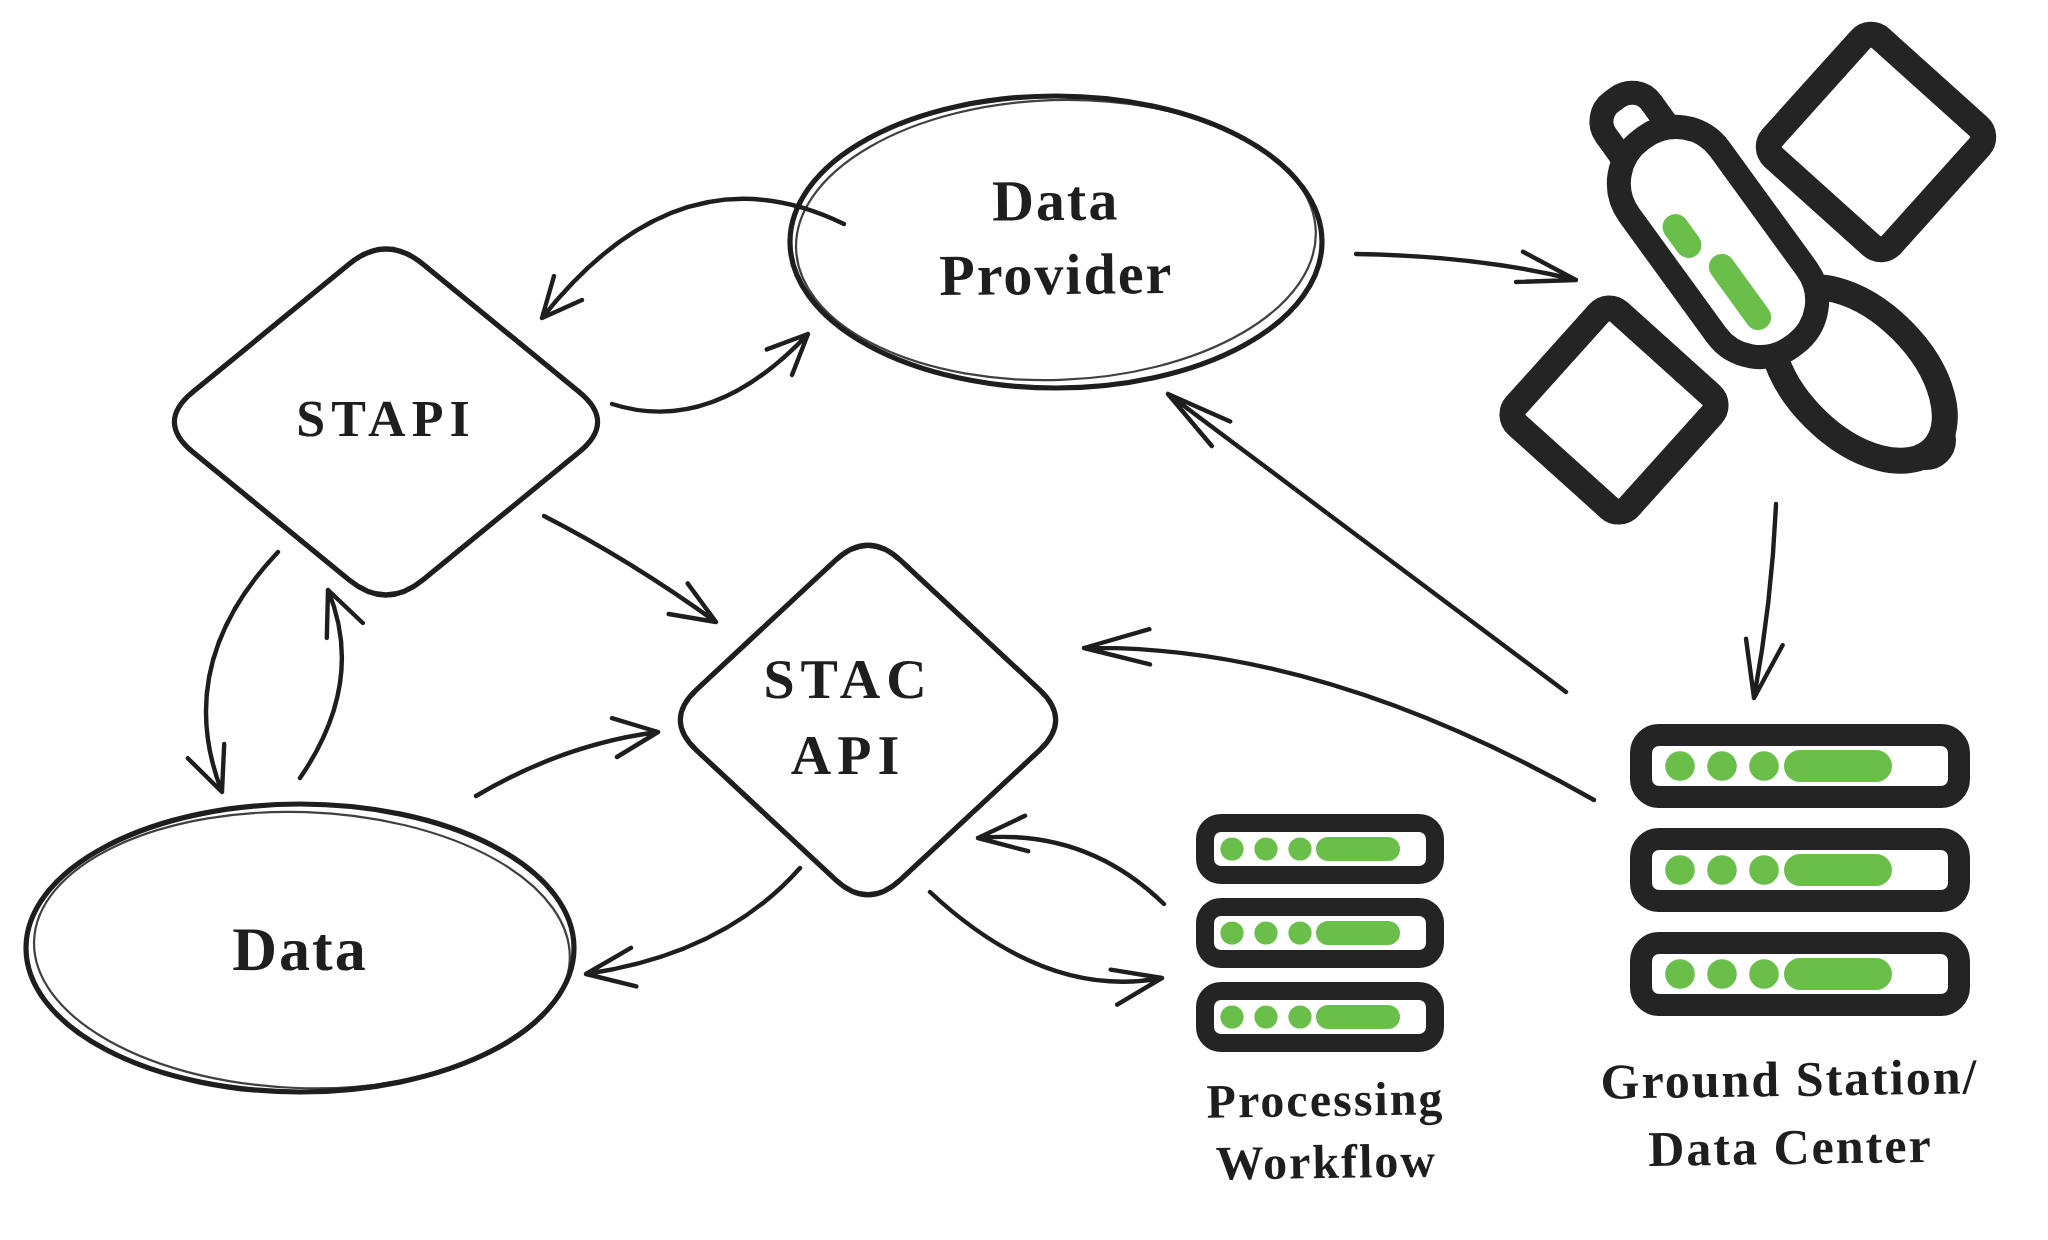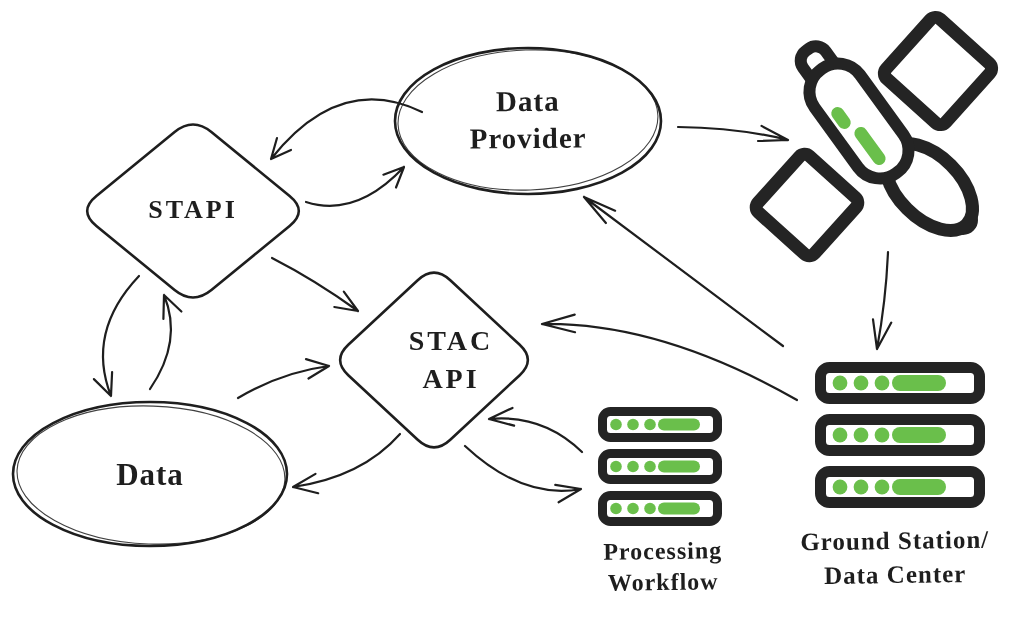--- a/index.html
+++ b/index.html
@@ -26,21 +26,21 @@
     position: absolute;
     color: #1e1e1e;
     text-align: center;
     white-space: pre-line;
     font-weight: 600;
     letter-spacing: 1px;
     user-select: none;
   }
   .lbl-dp      { left: 408px; top: 83px;  width: 240px; font-size: 29px; line-height: 37px; transform: rotate(-0.5deg); }
   .lbl-stapi   { left: 103px; top: 195px; width: 180px; font-size: 26px; letter-spacing: 3px; }
-  .lbl-stac    { left: 371px; top: 322px; width: 160px; font-size: 28px; line-height: 38px; letter-spacing: 3px; }
+  .lbl-stac    { left: 344px; top: 322px; width: 160px; font-size: 28px; line-height: 38px; letter-spacing: 3px; }
   .lbl-user    { left: 60px;  top: 457px; width: 180px; font-size: 31px; }
   .lbl-proc    { left: 553px; top: 536px; width: 220px; font-size: 24px; line-height: 31px; transform: rotate(-0.8deg); }
   .lbl-ground  { left: 761px; top: 524px; width: 268px; font-size: 25px; line-height: 34px; transform: rotate(-0.8deg); }
 </style>
 </head>
 <body>
 
 <div class="canvas">
 
   <svg class="scene" width="1024" height="620" viewBox="0 0 1024 620">

